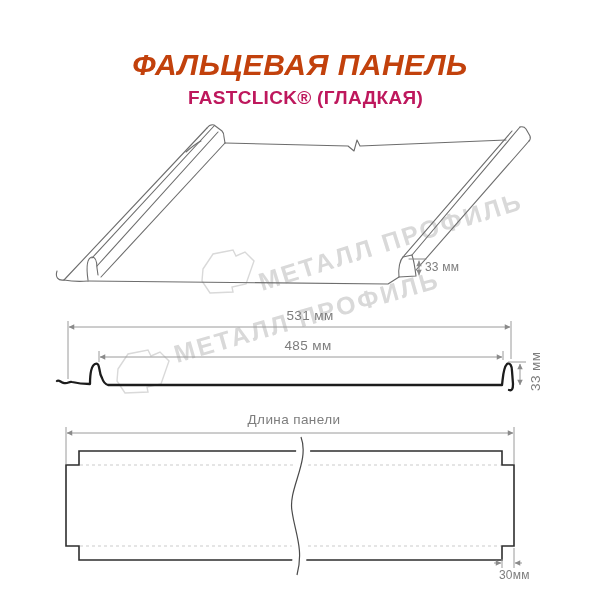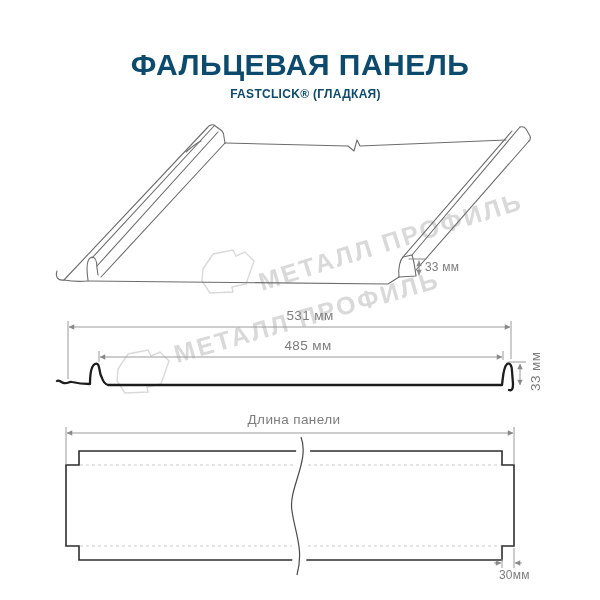--- a/index.html
+++ b/index.html
@@ -6,35 +6,35 @@
   #canvas{
     position:relative;width:600px;height:600px;background:#ffffff;
     font-family:"Liberation Sans", sans-serif;overflow:hidden;
   }
   #hdr{position:absolute;top:50px;left:0;width:600px;text-align:center;z-index:3;}
   #title{
     font-size:30px;font-weight:bold;letter-spacing:.5px;margin:0;
     color:#e5097f;line-height:1;
   }
   #subtitle{
-    font-size:12px;font-weight:bold;color:#0c4a6e;margin:8px 0 0 11px;
+    font-size:19px;font-weight:bold;color:#be185d;margin:8px 0 0 11px;
     letter-spacing:.3px;line-height:1;
   }
   svg{position:absolute;top:0;left:0;}
   .dimtxt{fill:#7d7d7d;font-size:13.5px;letter-spacing:.4px;}
   .dimtxt-sm{fill:#7d7d7d;font-size:12px;letter-spacing:.2px;}
   .wmtxt{fill:#d9d9d9;font-size:25px;font-weight:bold;letter-spacing:2.5px;}
 </style>
 </head>
 <body>
 
 <div id="canvas">
 
   <div id="hdr">
-    <div id="title" style="color: #0c4a6e;">ФАЛЬЦЕВАЯ ПАНЕЛЬ</div>
+    <div id="title" style="color: #c2410c; font-style: italic;">ФАЛЬЦЕВАЯ ПАНЕЛЬ</div>
     <div id="subtitle">FASTCLICK® (ГЛАДКАЯ)</div>
   </div>
 
   <svg width="600" height="600" viewBox="0 0 600 600">
     <defs>
       <marker id="arr" viewBox="0 0 10 10" refX="9.5" refY="5" markerWidth="8" markerHeight="5.5" orient="auto-start-reverse">
         <path d="M0,0 L10,5 L0,10 z" fill="#8a8a8a"></path>
       </marker>
     </defs>
 

